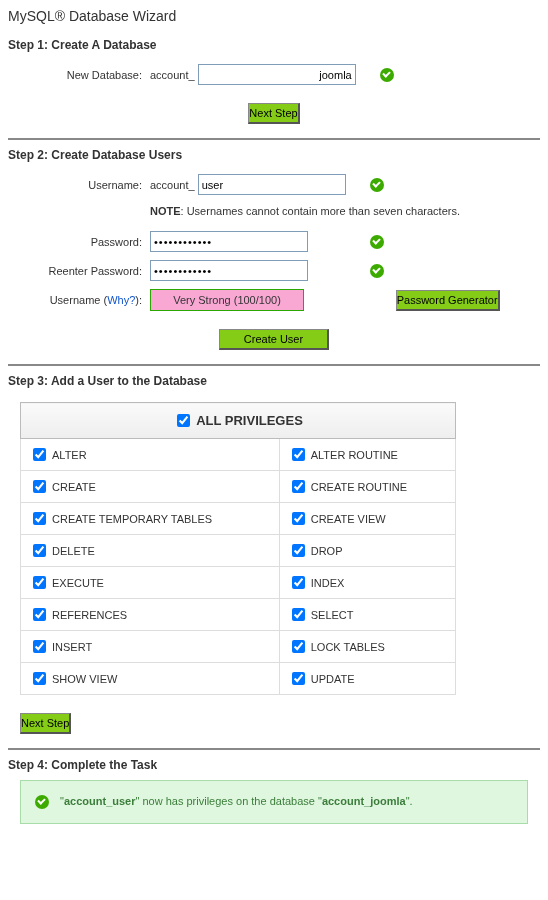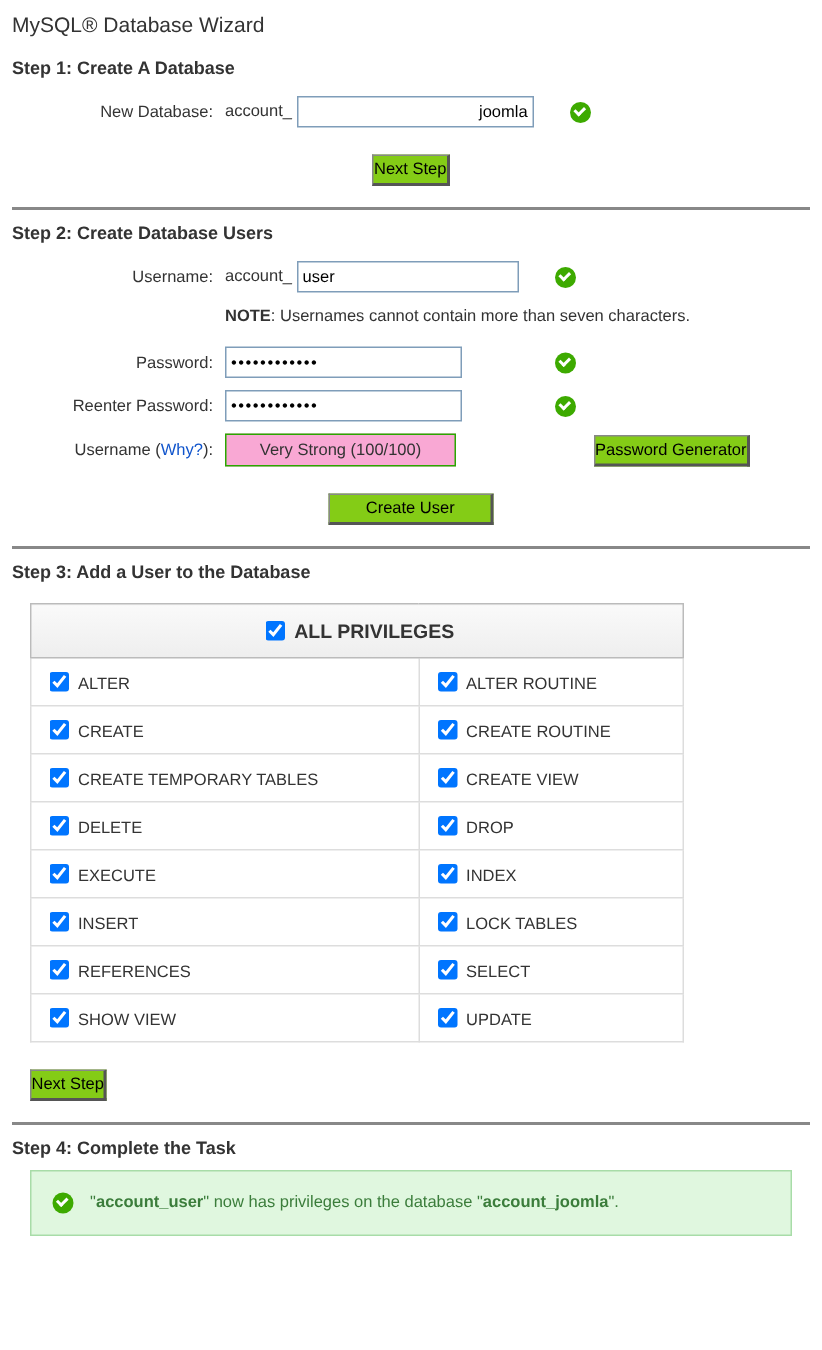--- a/index.html
+++ b/index.html
@@ -244,26 +244,26 @@
       </tr>
       <tr>
         <td><input type="checkbox" class="cb" checked="" style=""><span>DELETE</span></td>
         <td><input type="checkbox" class="cb" checked="" style=""><span>DROP</span></td>
       </tr>
       <tr>
         <td><input type="checkbox" class="cb" checked="" style=""><span>EXECUTE</span></td>
         <td><input type="checkbox" class="cb" checked="" style=""><span>INDEX</span></td>
       </tr>
       <tr>
+        <td><input type="checkbox" class="cb" checked="" style=""><span>REFERENCES</span></td>
+        <td><input type="checkbox" class="cb" checked="" style=""><span>SELECT</span></td>
+      </tr>
+      <tr>
         <td><input type="checkbox" class="cb" checked="" style=""><span>INSERT</span></td>
         <td><input type="checkbox" class="cb" checked="" style=""><span>LOCK TABLES</span></td>
-      </tr>
-      <tr>
-        <td><input type="checkbox" class="cb" checked="" style=""><span>REFERENCES</span></td>
-        <td><input type="checkbox" class="cb" checked="" style=""><span>SELECT</span></td>
       </tr>
       <tr>
         <td><input type="checkbox" class="cb" checked="" style=""><span>SHOW VIEW</span></td>
         <td><input type="checkbox" class="cb" checked="" style=""><span>UPDATE</span></td>
       </tr>
     </tbody>
 </table>
 
 <div class="btn-row left" style="margin-top:18px">
   <button class="btn">Next Step</button>

